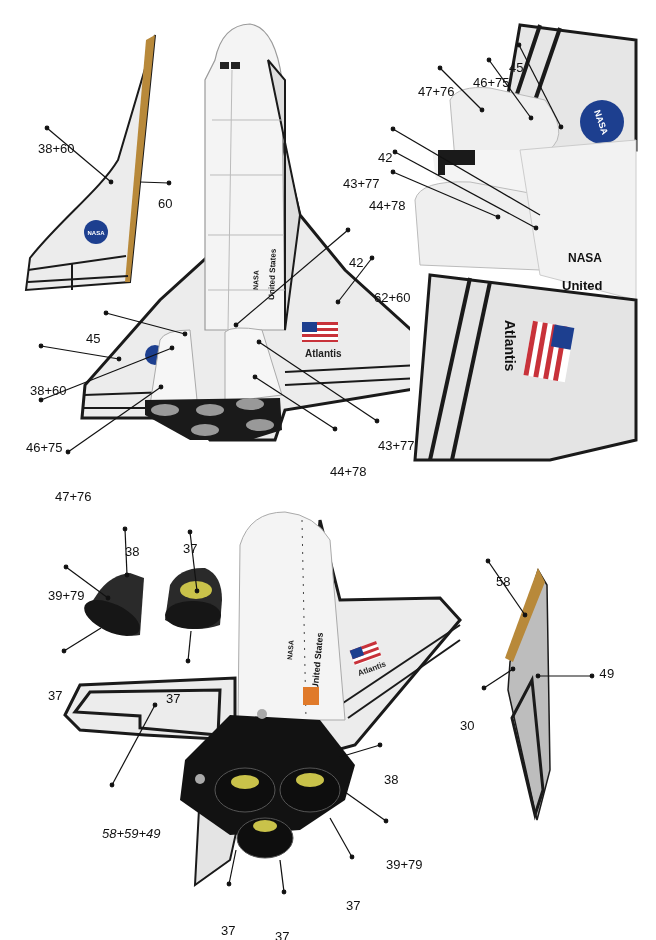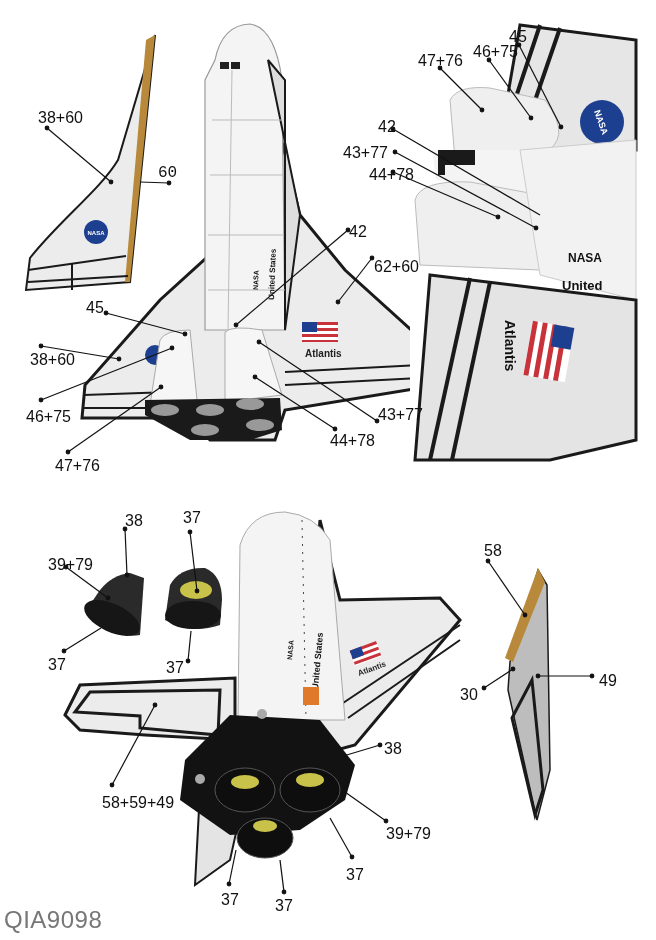--- a/index.html
+++ b/index.html
@@ -1,18 +1,18 @@
 <!DOCTYPE html>
 <html><head>
 <meta charset="utf-8">
 <style>
   html,body{margin:0;padding:0;background:#ffffff;}
   body{width:656px;height:940px;position:relative;overflow:hidden;font-family:"Liberation Sans",sans-serif;}
   #canvas{position:absolute;left:0;top:0;width:656px;height:940px;}
-  .lbl{position:absolute;font-size:16px;color:#111;white-space:nowrap;line-height:1;}
+  .lbl{position:absolute;font-size:13px;color:#111;white-space:nowrap;line-height:1;margin-top:32px;}
   .watermark{position:absolute;left:4px;top:906px;font-size:24px;color:#777;letter-spacing:0.5px;}
   svg text{font-family:"Liberation Sans",sans-serif;}
 </style>
 </head>
 <body>
 
 <div id="canvas">
   <svg width="656" height="940" viewBox="0 0 656 940">
 
     <g>
@@ -240,45 +240,44 @@
         <circle cx="513" cy="669" r="1.8"></circle>
       <line x1="538" y1="676" x2="592" y2="676"></line>
         <circle cx="538" cy="676" r="1.8"></circle>
         <circle cx="592" cy="676" r="1.8"></circle>
     </g>
   </svg>
 
   
   <div id="labels">
       <div class="lbl" style="left: 38px; top: 110px;">38+60</div>
-      <div class="lbl" style="left: 158px; top: 165px; font-family: Liberation Mono, monospace;">60</div>
+      <div class="lbl" style="left: 158px; top: 165px;">60</div>
       <div class="lbl" style="left: 349px; top: 224px;">42</div>
       <div class="lbl" style="left: 374px; top: 259px;">62+60</div>
       <div class="lbl" style="left: 86px; top: 300px;">45</div>
       <div class="lbl" style="left: 30px; top: 352px;">38+60</div>
       <div class="lbl" style="left: 26px; top: 409px;">46+75</div>
       <div class="lbl" style="left: 378px; top: 407px;">43+77</div>
       <div class="lbl" style="left: 330px; top: 433px;">44+78</div>
       <div class="lbl" style="left: 55px; top: 458px;">47+76</div>
       <div class="lbl" style="left: 509px; top: 29px;">45</div>
       <div class="lbl" style="left: 473px; top: 44px;">46+75</div>
       <div class="lbl" style="left: 418px; top: 53px;">47+76</div>
       <div class="lbl" style="left: 378px; top: 119px;">42</div>
       <div class="lbl" style="left: 343px; top: 145px;">43+77</div>
       <div class="lbl" style="left: 369px; top: 167px;">44+78</div>
       <div class="lbl" style="left: 125px; top: 513px;">38</div>
       <div class="lbl" style="left: 183px; top: 510px;">37</div>
       <div class="lbl" style="left: 48px; top: 557px;">39+79</div>
       <div class="lbl" style="left: 48px; top: 657px;">37</div>
       <div class="lbl" style="left: 166px; top: 660px;">37</div>
       <div class="lbl" style="left: 384px; top: 741px;">38</div>
-      <div class="lbl" style="left: 102px; top: 795px;">58+59+49</div>
+      <div class="lbl" style="left: 102px; top: 795px; font-style: italic;">58+59+49</div>
       <div class="lbl" style="left: 386px; top: 826px;">39+79</div>
       <div class="lbl" style="left: 346px; top: 867px;">37</div>
       <div class="lbl" style="left: 221px; top: 892px;">37</div>
       <div class="lbl" style="left: 275px; top: 898px;">37</div>
-      <div class="lbl" style="left: 484px; top: 543px; text-align: right;">58</div>
+      <div class="lbl" style="left: 496px; top: 543px; text-align: right;">58</div>
       <div class="lbl" style="left: 460px; top: 687px;">30</div>
-      <div class="lbl" style="left: 599px; top: 673px;">49</div>
+      <div class="lbl" style="left: 599px; top: 636px; font-family: Liberation Mono, monospace;">49</div>
     </div>
 
-  <div class="watermark">QIA9098</div>
 </div>
 
 </body></html>

